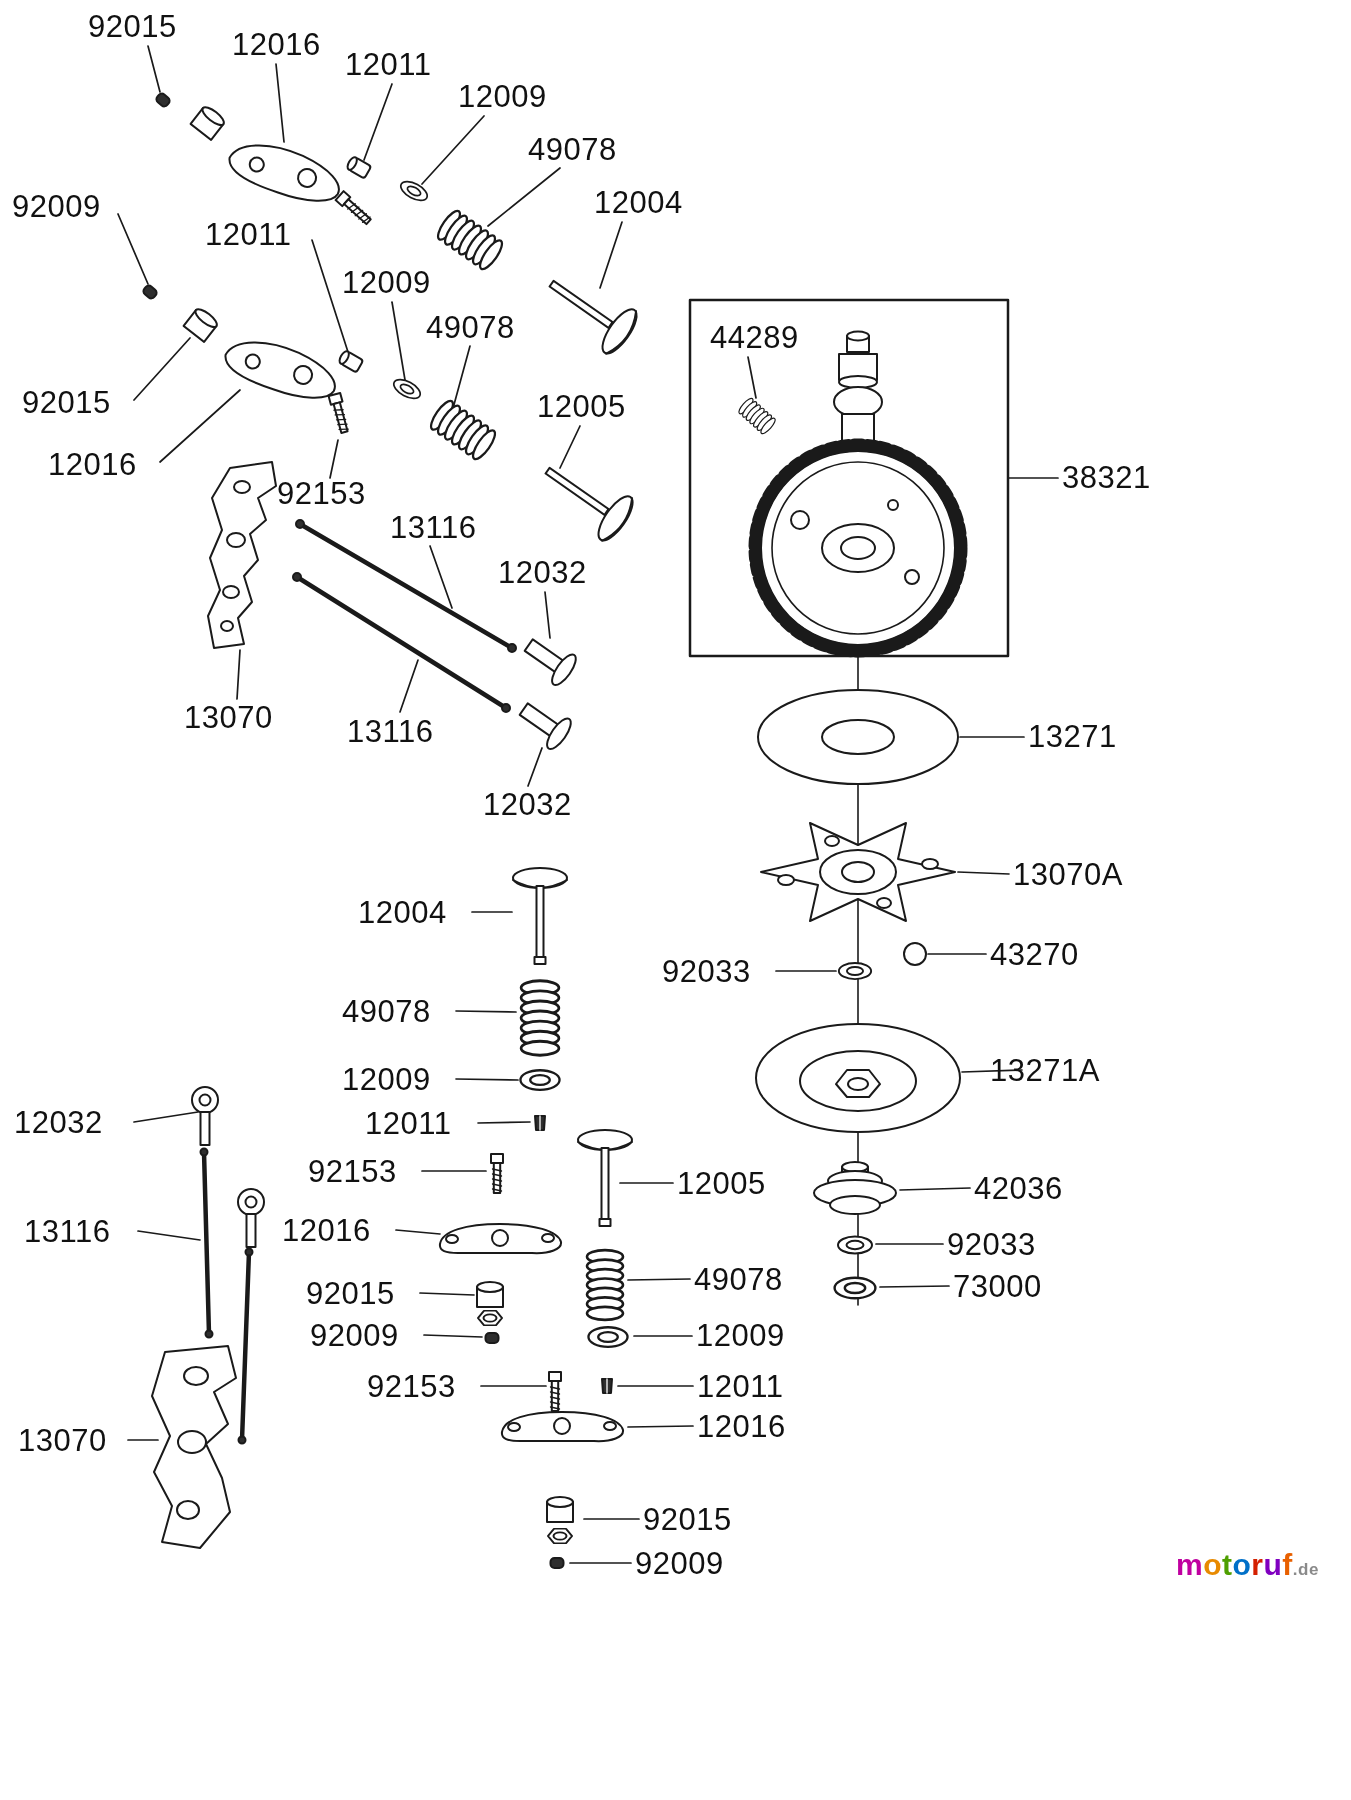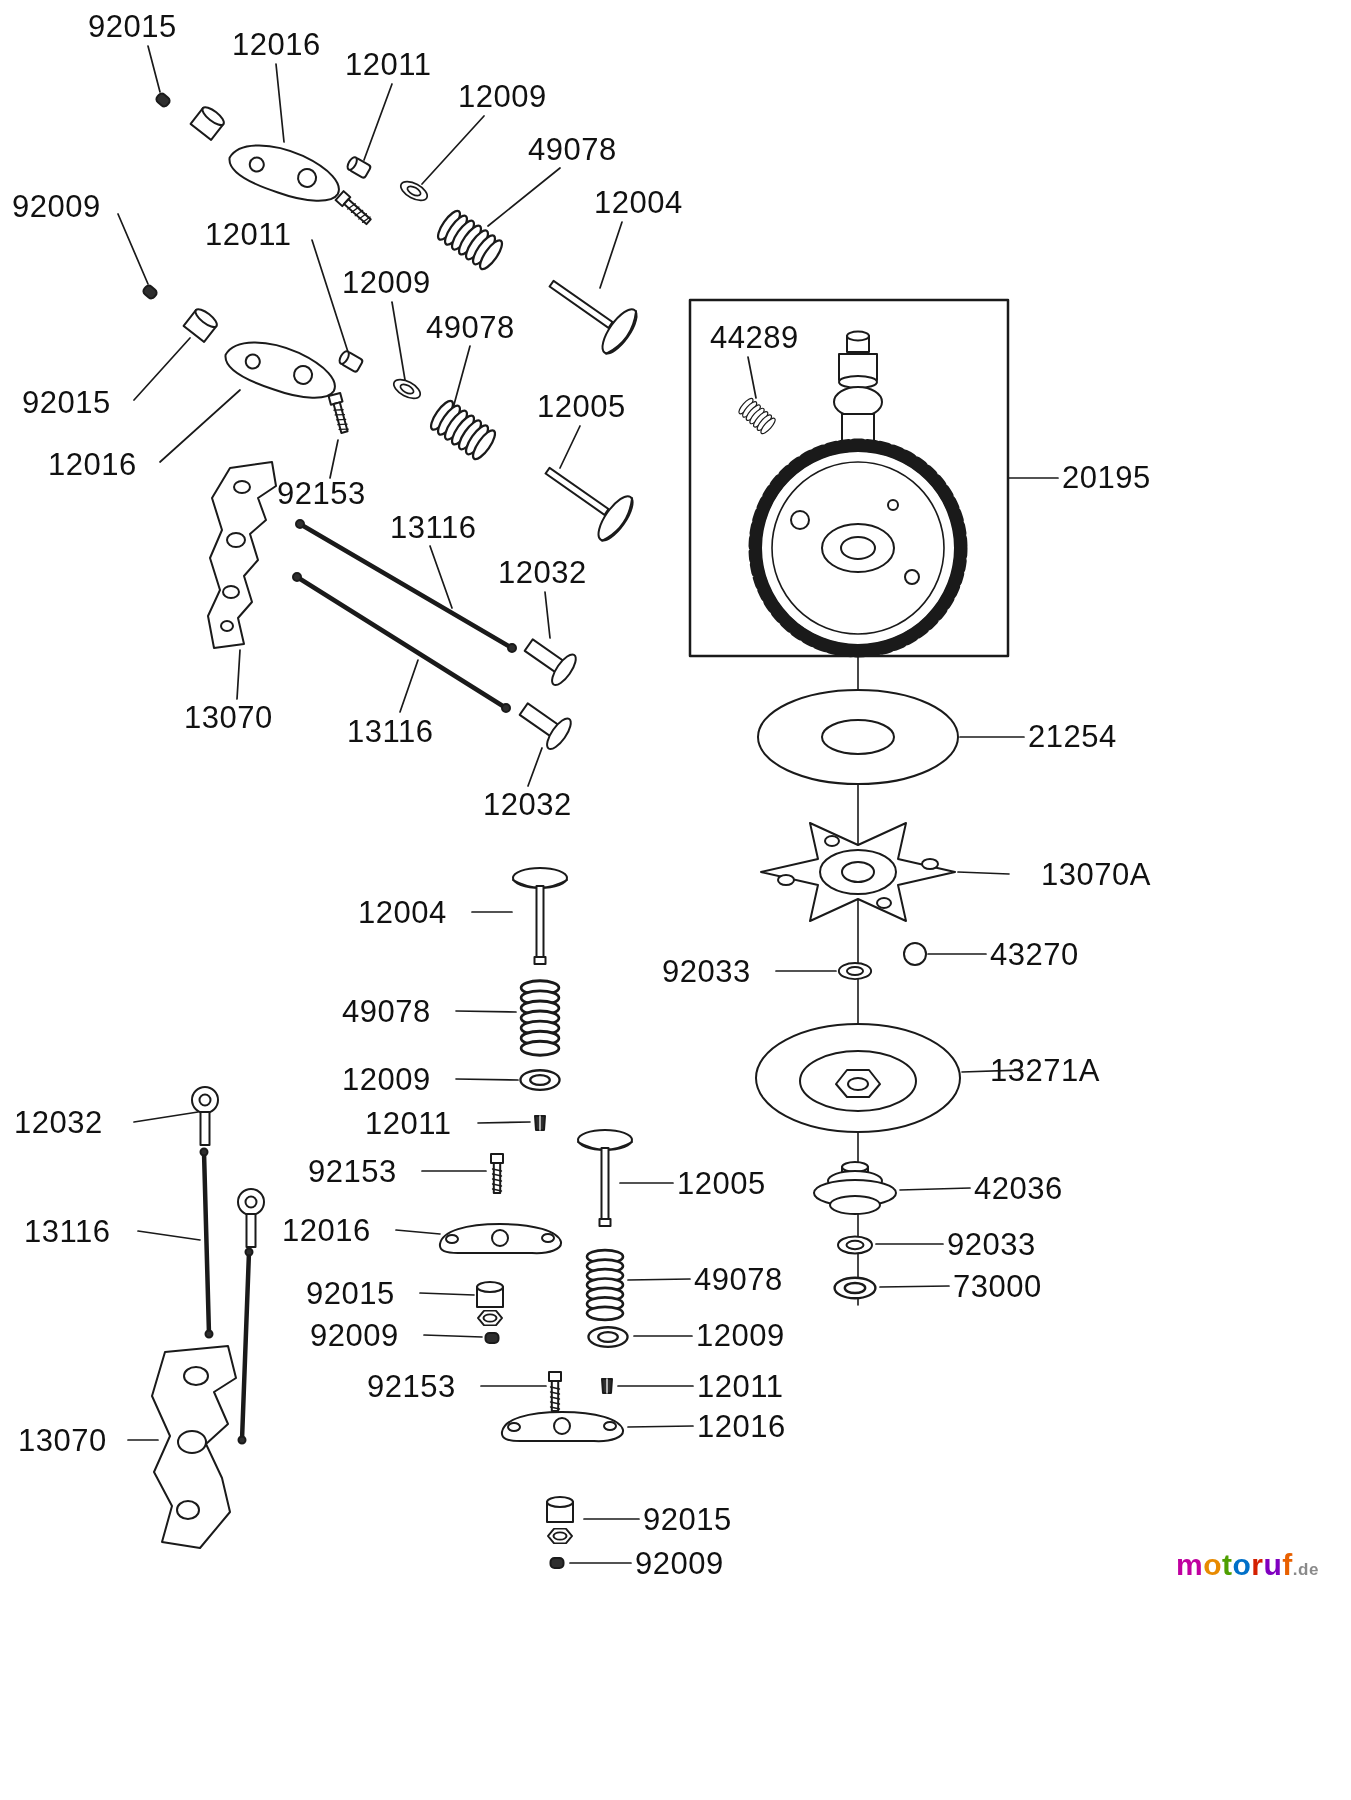--- a/index.html
+++ b/index.html
@@ -329,26 +329,26 @@
   <div class="lbl" style="left:205px;top:218px">12011</div>
   <div class="lbl" style="left:342px;top:266px">12009</div>
   <div class="lbl" style="left:426px;top:311px">49078</div>
   <div class="lbl" style="left:22px;top:386px">92015</div>
   <div class="lbl" style="left:537px;top:390px">12005</div>
   <div class="lbl" style="left:48px;top:448px">12016</div>
   <div class="lbl" style="left:277px;top:477px">92153</div>
   <div class="lbl" style="left:390px;top:511px">13116</div>
   <div class="lbl" style="left:498px;top:556px">12032</div>
   <div class="lbl" style="left:710px;top:321px">44289</div>
-  <div class="lbl" style="left:1062px;top:461px">20195</div>
+  <div class="lbl" style="left:1062px;top:461px">38321</div>
   <div class="lbl" style="left:184px;top:701px">13070</div>
   <div class="lbl" style="left:347px;top:715px">13116</div>
-  <div class="lbl" style="left:1028px;top:720px">21254</div>
+  <div class="lbl" style="left:1028px;top:720px">13271</div>
   <div class="lbl" style="left:483px;top:788px">12032</div>
-  <div class="lbl" style="left:1041px;top:858px">13070A</div>
+  <div class="lbl" style="left:1013px;top:858px">13070A</div>
   <div class="lbl" style="left:358px;top:896px">12004</div>
   <div class="lbl" style="left:990px;top:938px">43270</div>
   <div class="lbl" style="left:662px;top:955px">92033</div>
   <div class="lbl" style="left:342px;top:995px">49078</div>
   <div class="lbl" style="left:990px;top:1054px">13271A</div>
   <div class="lbl" style="left:342px;top:1063px">12009</div>
   <div class="lbl" style="left:365px;top:1107px">12011</div>
   <div class="lbl" style="left:14px;top:1106px">12032</div>
   <div class="lbl" style="left:308px;top:1155px">92153</div>
   <div class="lbl" style="left:24px;top:1215px">13116</div>

